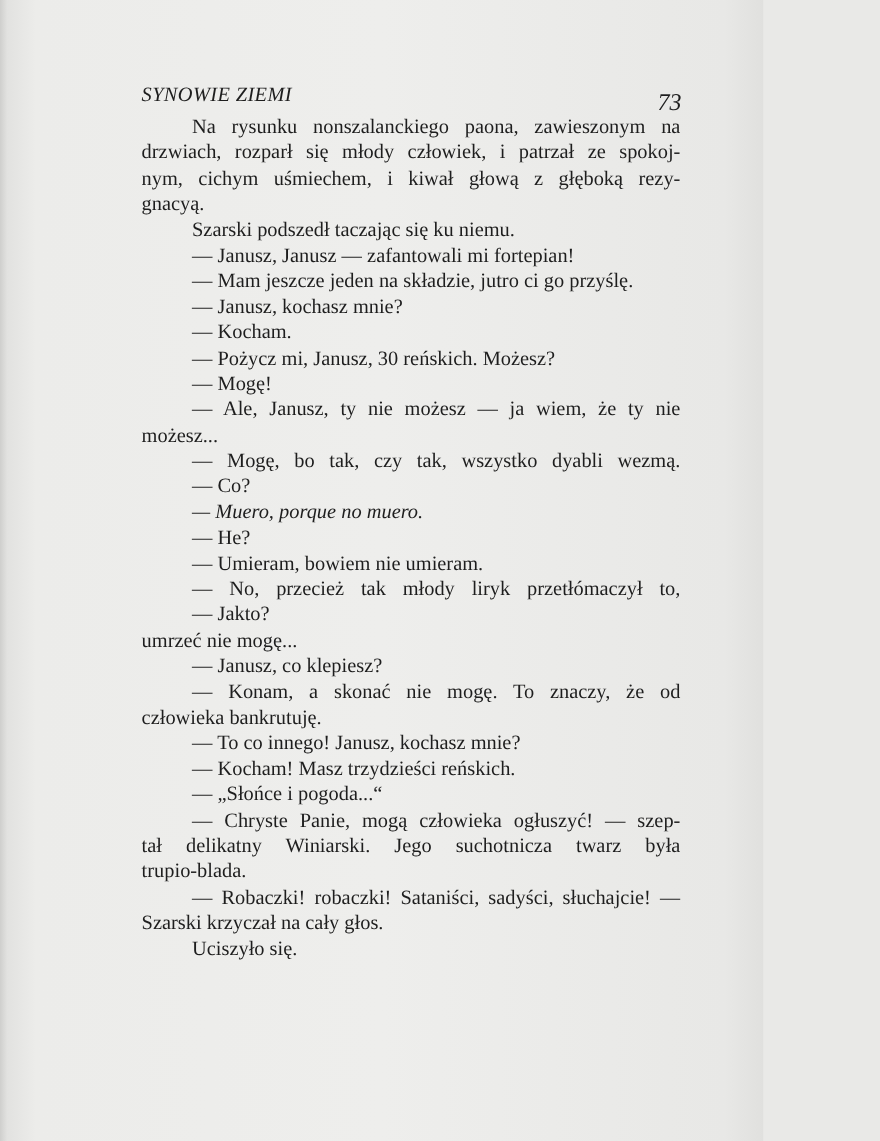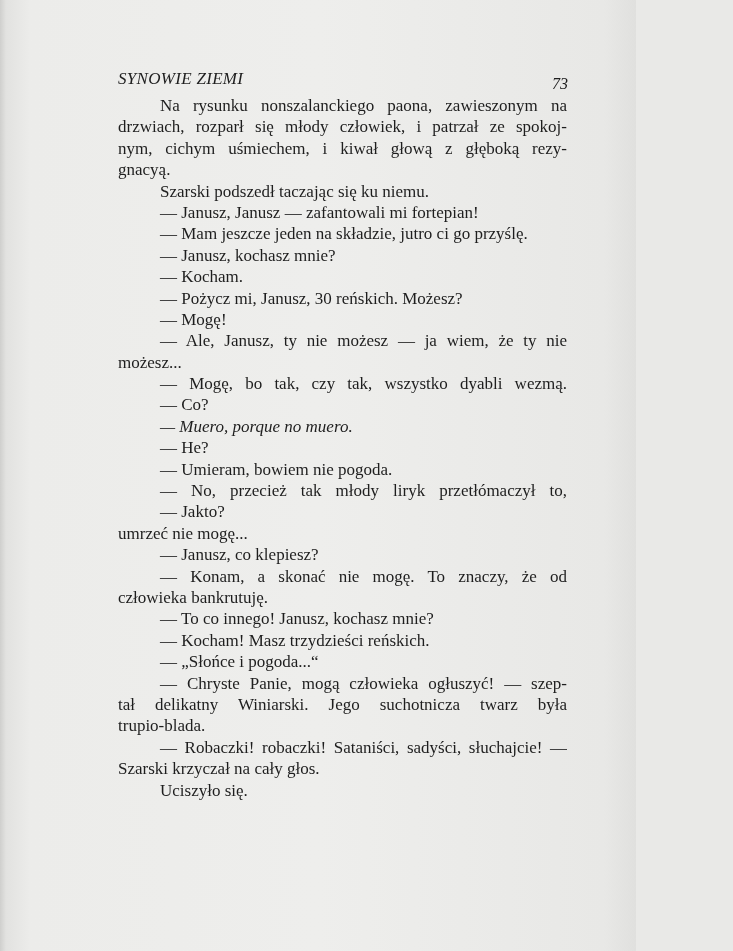--- a/index.html
+++ b/index.html
@@ -16,21 +16,21 @@
   }
   .running-head {
     position: absolute; left: 118px; top: 69px; width: 450px; height: 24px;
   }
   .rh-title {
     position: absolute; left: 0; top: 0;
     font-style: italic; font-size: 17px; letter-spacing: 0.3px;
   }
   .rh-page {
     position: absolute; right: 0; top: 6px;
-    font-style: italic; font-size: 16px; font-family: Liberation Serif, serif;
+    font-style: italic; font-size: 20px; font-family: Liberation Serif, serif;
   }
   .body-text {
     position: absolute; left: 118px; top: 95px; width: 449px;
     font-size: 17px; line-height: 21.4px;
   }
   .line { display: block; white-space: nowrap; height: 21.4px; }
   .line.just { text-align: justify; text-align-last: justify; white-space: normal; overflow: hidden; }
   .indent { padding-left: 42px; }
   .it { font-style: italic; }
 </style>
@@ -54,21 +54,21 @@
     <span class="line indent">— Janusz, kochasz mnie?</span>
     <span class="line indent">— Kocham.</span>
     <span class="line indent">— Pożycz mi, Janusz, 30 reńskich. Możesz?</span>
     <span class="line indent">— Mogę!</span>
     <span class="line just indent">— Ale, Janusz, ty nie możesz — ja wiem, że ty nie</span>
     <span class="line">możesz...</span>
     <span class="line just indent">— Mogę, bo tak, czy tak, wszystko dyabli wezmą.</span>
     <span class="line indent">— Co?</span>
     <span class="line indent it">— Muero, porque no muero.</span>
     <span class="line indent">— He?</span>
-    <span class="line indent">— Umieram, bowiem nie pogoda.</span>
+    <span class="line indent">— Umieram, bowiem nie umieram.</span>
     <span class="line just indent">— No, przecież tak młody liryk przetłómaczył to,</span>
     <span class="line indent">— Jakto?</span>
     <span class="line">umrzeć nie mogę...</span>
     <span class="line indent">— Janusz, co klepiesz?</span>
     <span class="line just indent">— Konam, a skonać nie mogę. To znaczy, że od</span>
     <span class="line">człowieka bankrutuję.</span>
     <span class="line indent">— To co innego! Janusz, kochasz mnie?</span>
     <span class="line indent">— Kocham! Masz trzydzieści reńskich.</span>
     <span class="line indent">— „Słońce i pogoda...“</span>
     <span class="line just indent">— Chryste Panie, mogą człowieka ogłuszyć! — szep-</span>

